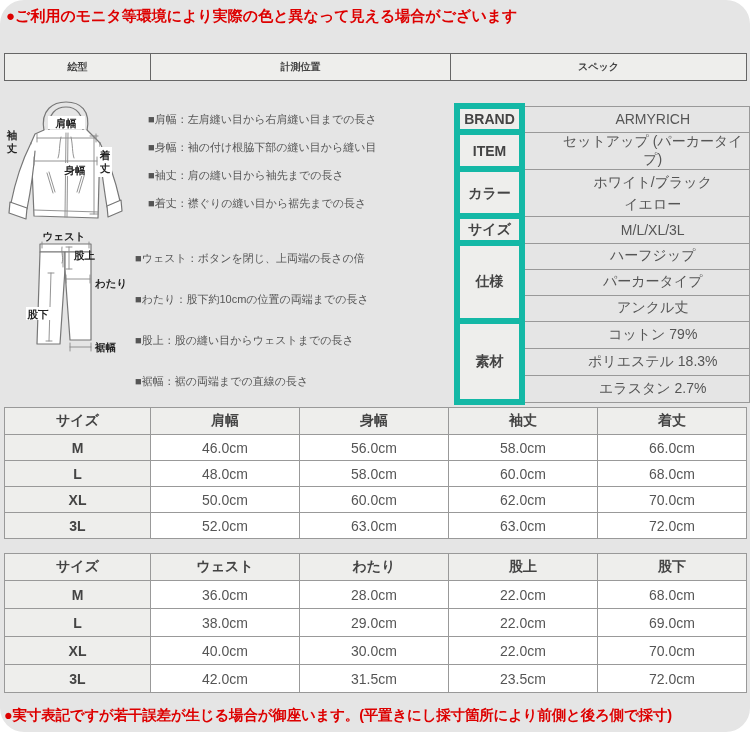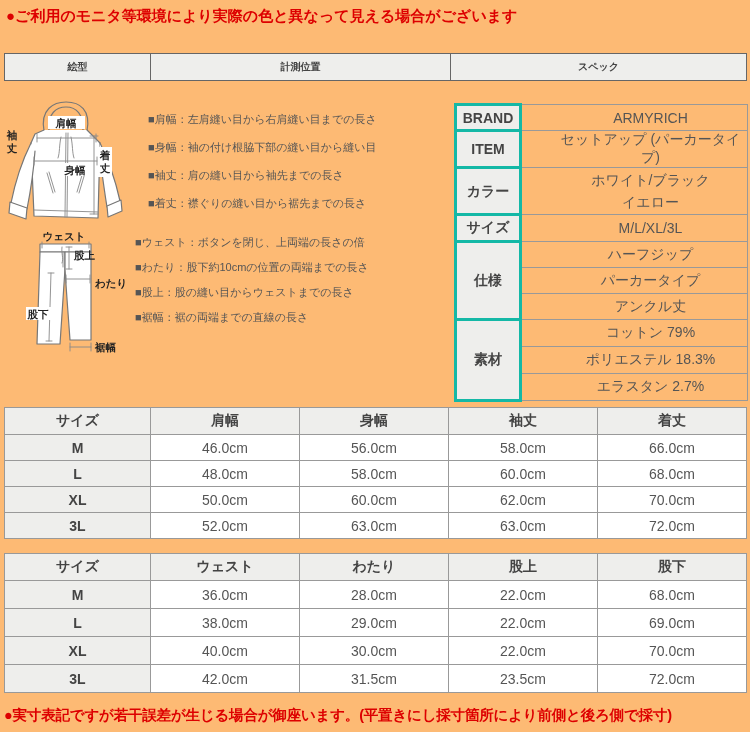--- a/index.html
+++ b/index.html
@@ -1,18 +1,18 @@
 <!DOCTYPE html>
 <html><head>
 <meta charset="utf-8">
 <style>
   html,body { margin:0; padding:0; background:#fff; }
   .canvas {
-    position:relative; width:750px; height:732px; background:#fdba74;
-    font-family:"Liberation Sans","DejaVu Sans",sans-serif; overflow:hidden;
+    position:relative; width:750px; height:732px; background:#e5e5e5;
+    font-family:"Liberation Sans","DejaVu Sans",sans-serif; overflow:hidden;border-radius:24px;
   }
   .notice { position:absolute; color:#dd0000; font-weight:bold; white-space:nowrap; }
   .notice-top { left:6px; top:7px; font-size:15px; }
   .notice-bottom { left:4px; top:706px; font-size:14.5px; letter-spacing:-0.2px; }
 
   table { border-collapse:collapse; table-layout:fixed; }
   td, th { padding:0; margin:0; vertical-align:middle; text-align:center; }
 
   
   .hdr-table { position:absolute; left:4px; top:53px; width:742px; }
@@ -25,26 +25,26 @@
   .drawing { position:absolute; left:4px; top:97px; }
   .drawing path, .drawing line { fill:none; stroke:#777; stroke-width:1.2; stroke-linecap:round; stroke-linejoin:round; }
   .drawing .fillwhite { fill:#ffffff; }
   .drawing .thin { stroke-width:0.9; stroke:#888; }
   .drawing text { font-family:"Liberation Sans","DejaVu Sans",sans-serif; font-size:10.5px; font-weight:bold; fill:#222; }
   .drawing .lblbg { fill:#ffffff; stroke:none; }
 
   
   .notes { position:absolute; color:#555; font-size:11px; }
   .notes .line { height:28px; line-height:28px; white-space:nowrap; }
-  .notes-2 .line { height:25px; line-height:25px; }
+  .notes-2 .line { height:25px; line-height:25px;margin-top:16px; }
 
   
   .spec-table { position:absolute; left:454px; top:103px; width:292px; font-size:14px; }
   .spec-table th {
-    border:3px solid #14b8a6; background:#eeeeec; color:#444; font-weight:bold; width:65px;
+    border:6px solid #14b8a6; background:#eeeeec; color:#444; font-weight:bold; width:65px;
   }
   .spec-table td { border:1px solid #999; color:#555;padding-left:32px; }
   .spec-table .r26 { height:26px; }
   .spec-table .r27 { height:27px; }
   .spec-table .r47 { height:47px; line-height:22px; }
 
   
   .size-table { position:absolute; left:4px; width:742px; font-size:14px; border:1px solid #777; }
   .size-table th {
     border:1px solid #999; background:#eeeeec; color:#444; font-weight:bold; height:26px;

